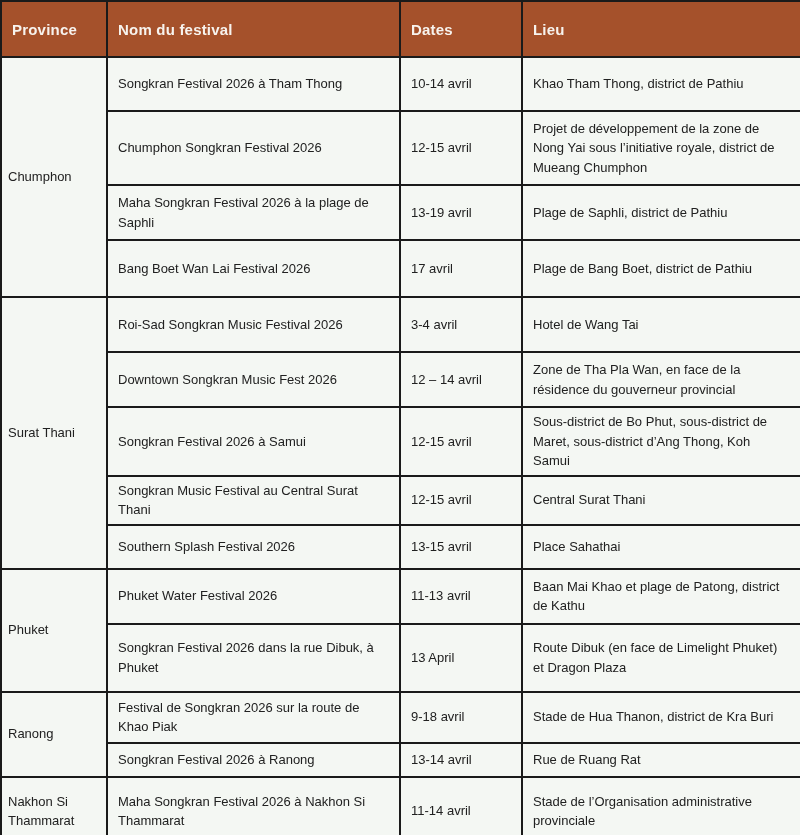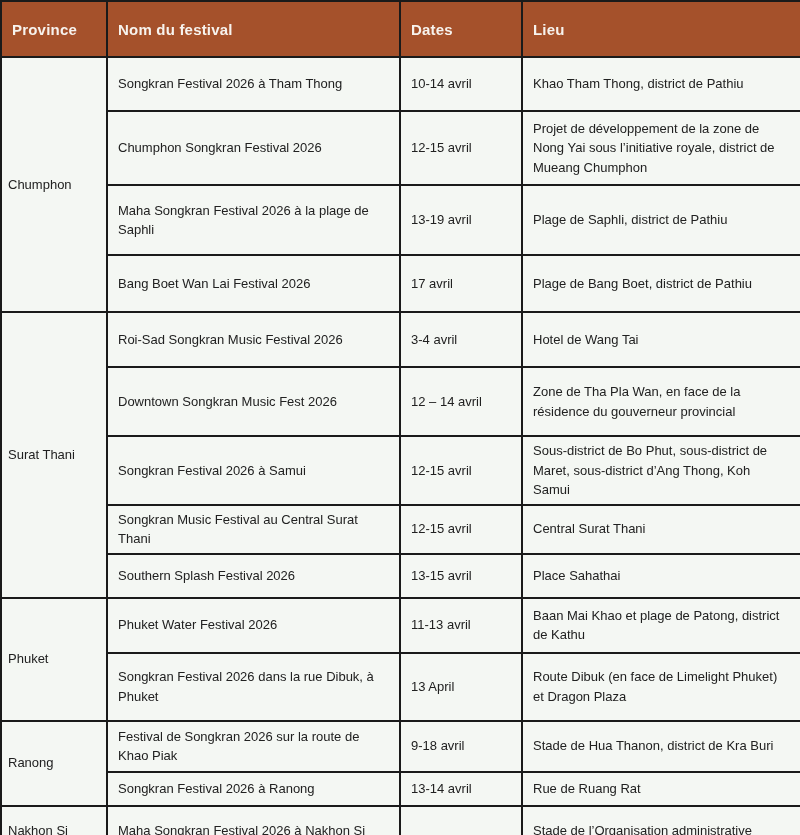--- a/index.html
+++ b/index.html
@@ -65,38 +65,38 @@
       <td class="province" rowspan="4">Chumphon</td>
       <td>Songkran Festival 2026 à Tham Thong</td>
       <td>10-14 avril</td>
       <td>Khao Tham Thong, district de Pathiu</td>
     </tr>
     <tr style="height:74px">
       <td>Chumphon Songkran Festival 2026</td>
       <td>12-15 avril</td>
       <td>Projet de développement de la zone de Nong Yai sous l’initiative royale, district de Mueang Chumphon</td>
     </tr>
-    <tr style="height:70px">
+    <tr style="height:55px">
       <td>Maha Songkran Festival 2026 à la plage de Saphli</td>
       <td>13-19 avril</td>
       <td>Plage de Saphli, district de Pathiu</td>
     </tr>
     <tr style="height:57px">
       <td>Bang Boet Wan Lai Festival 2026</td>
       <td>17 avril</td>
       <td>Plage de Bang Boet, district de Pathiu</td>
     </tr>
 
     <tr style="height:55px">
       <td class="province" rowspan="5">Surat Thani</td>
       <td>Roi-Sad Songkran Music Festival 2026</td>
       <td>3-4 avril</td>
       <td>Hotel de Wang Tai</td>
     </tr>
-    <tr style="height:69px">
+    <tr style="height:55px">
       <td>Downtown Songkran Music Fest 2026</td>
       <td>12 – 14 avril</td>
       <td>Zone de Tha Pla Wan, en face de la résidence du gouverneur provincial</td>
     </tr>
     <tr style="height:56px">
       <td>Songkran Festival 2026 à Samui</td>
       <td>12-15 avril</td>
       <td>Sous-district de Bo Phut, sous-district de Maret, sous-district d’Ang Thong, Koh Samui</td>
     </tr>
     <tr style="height:47px">

